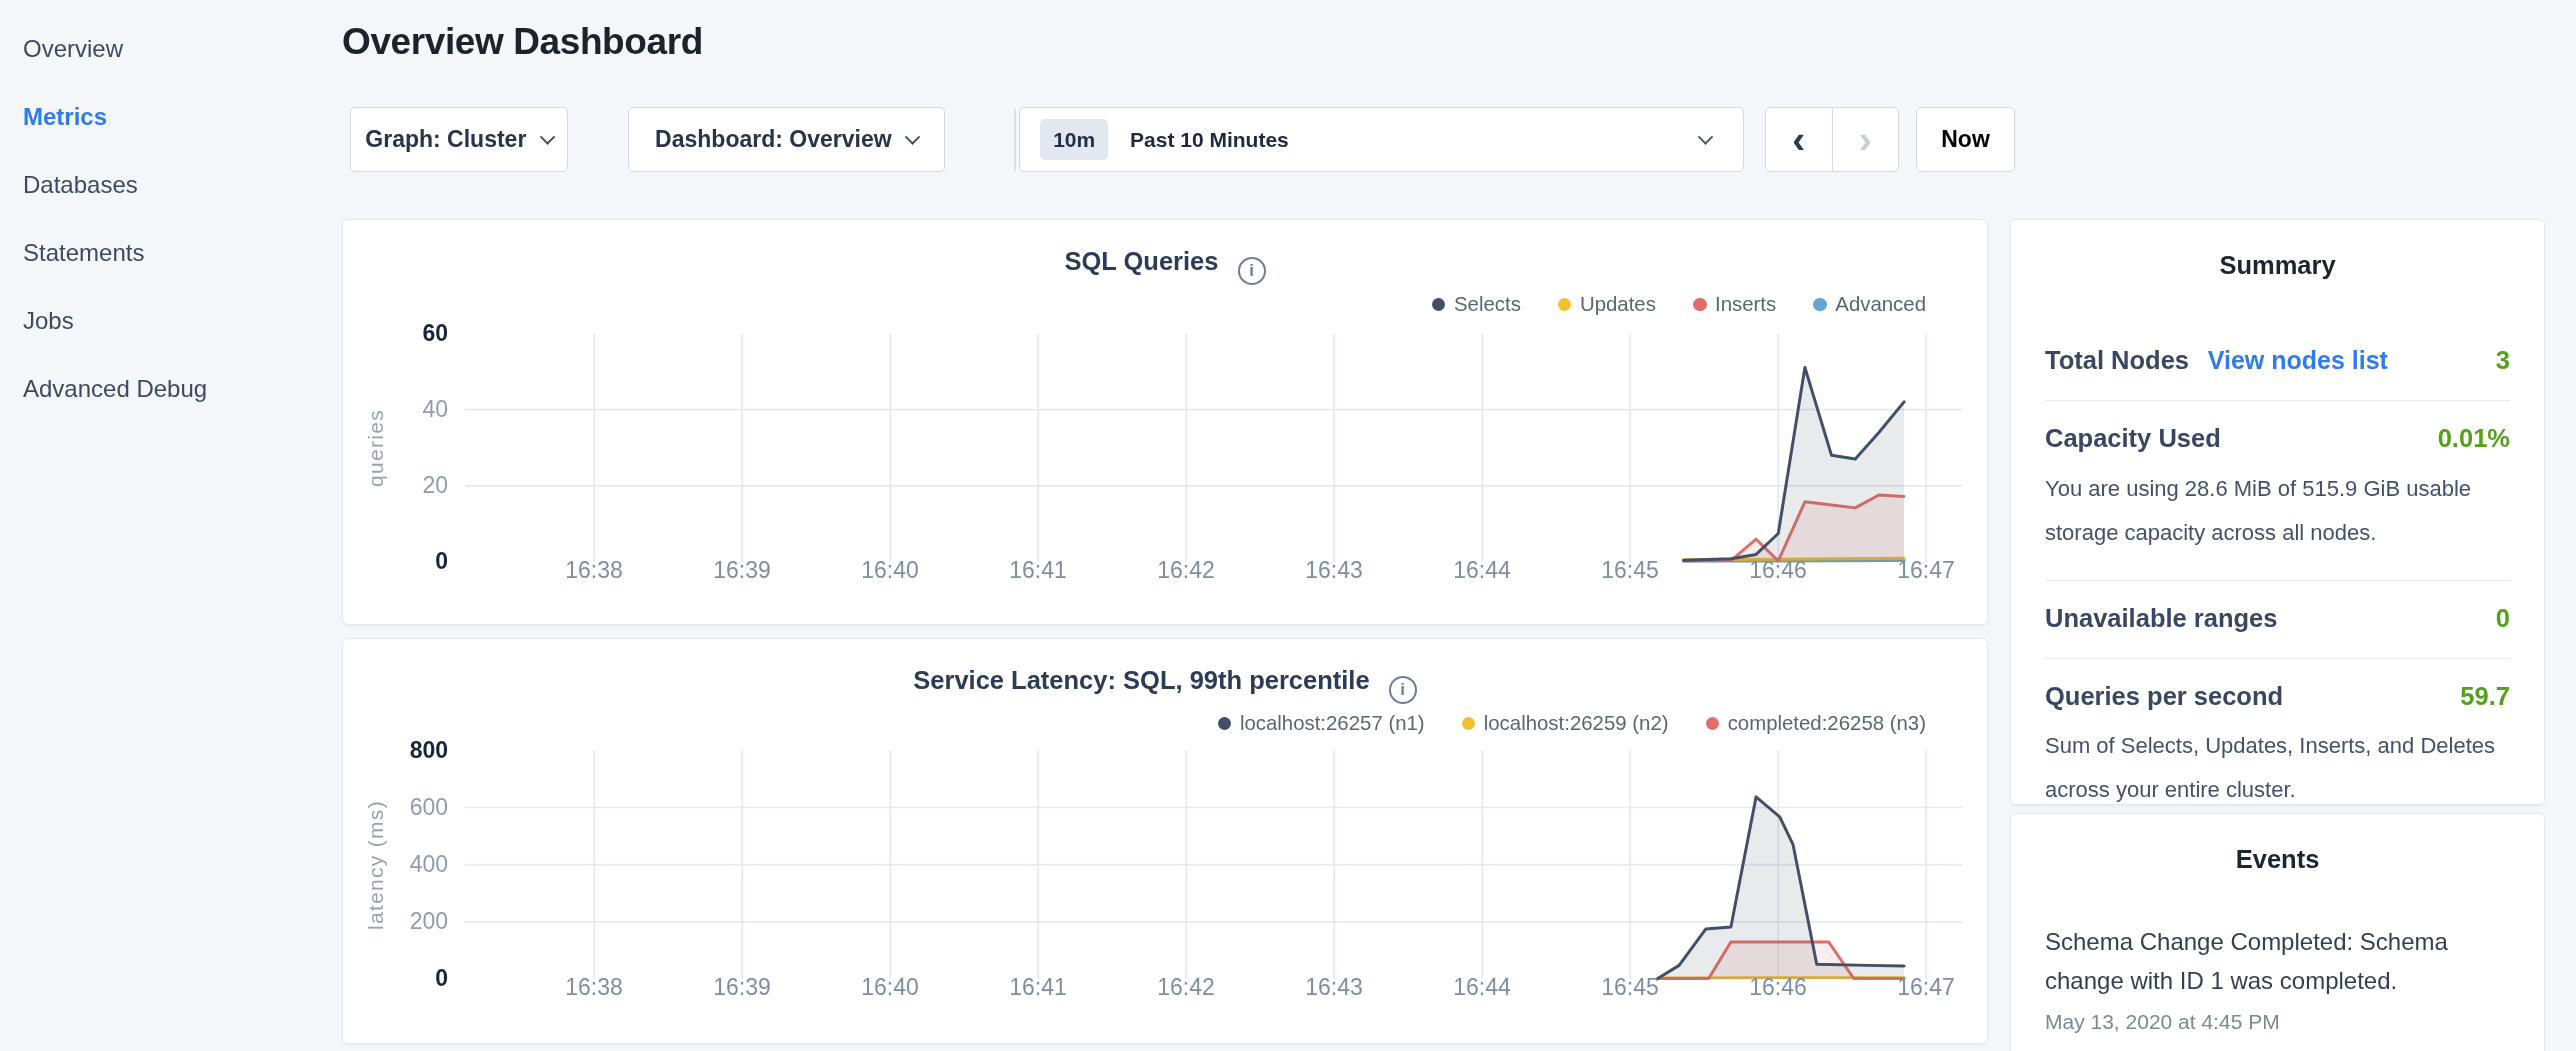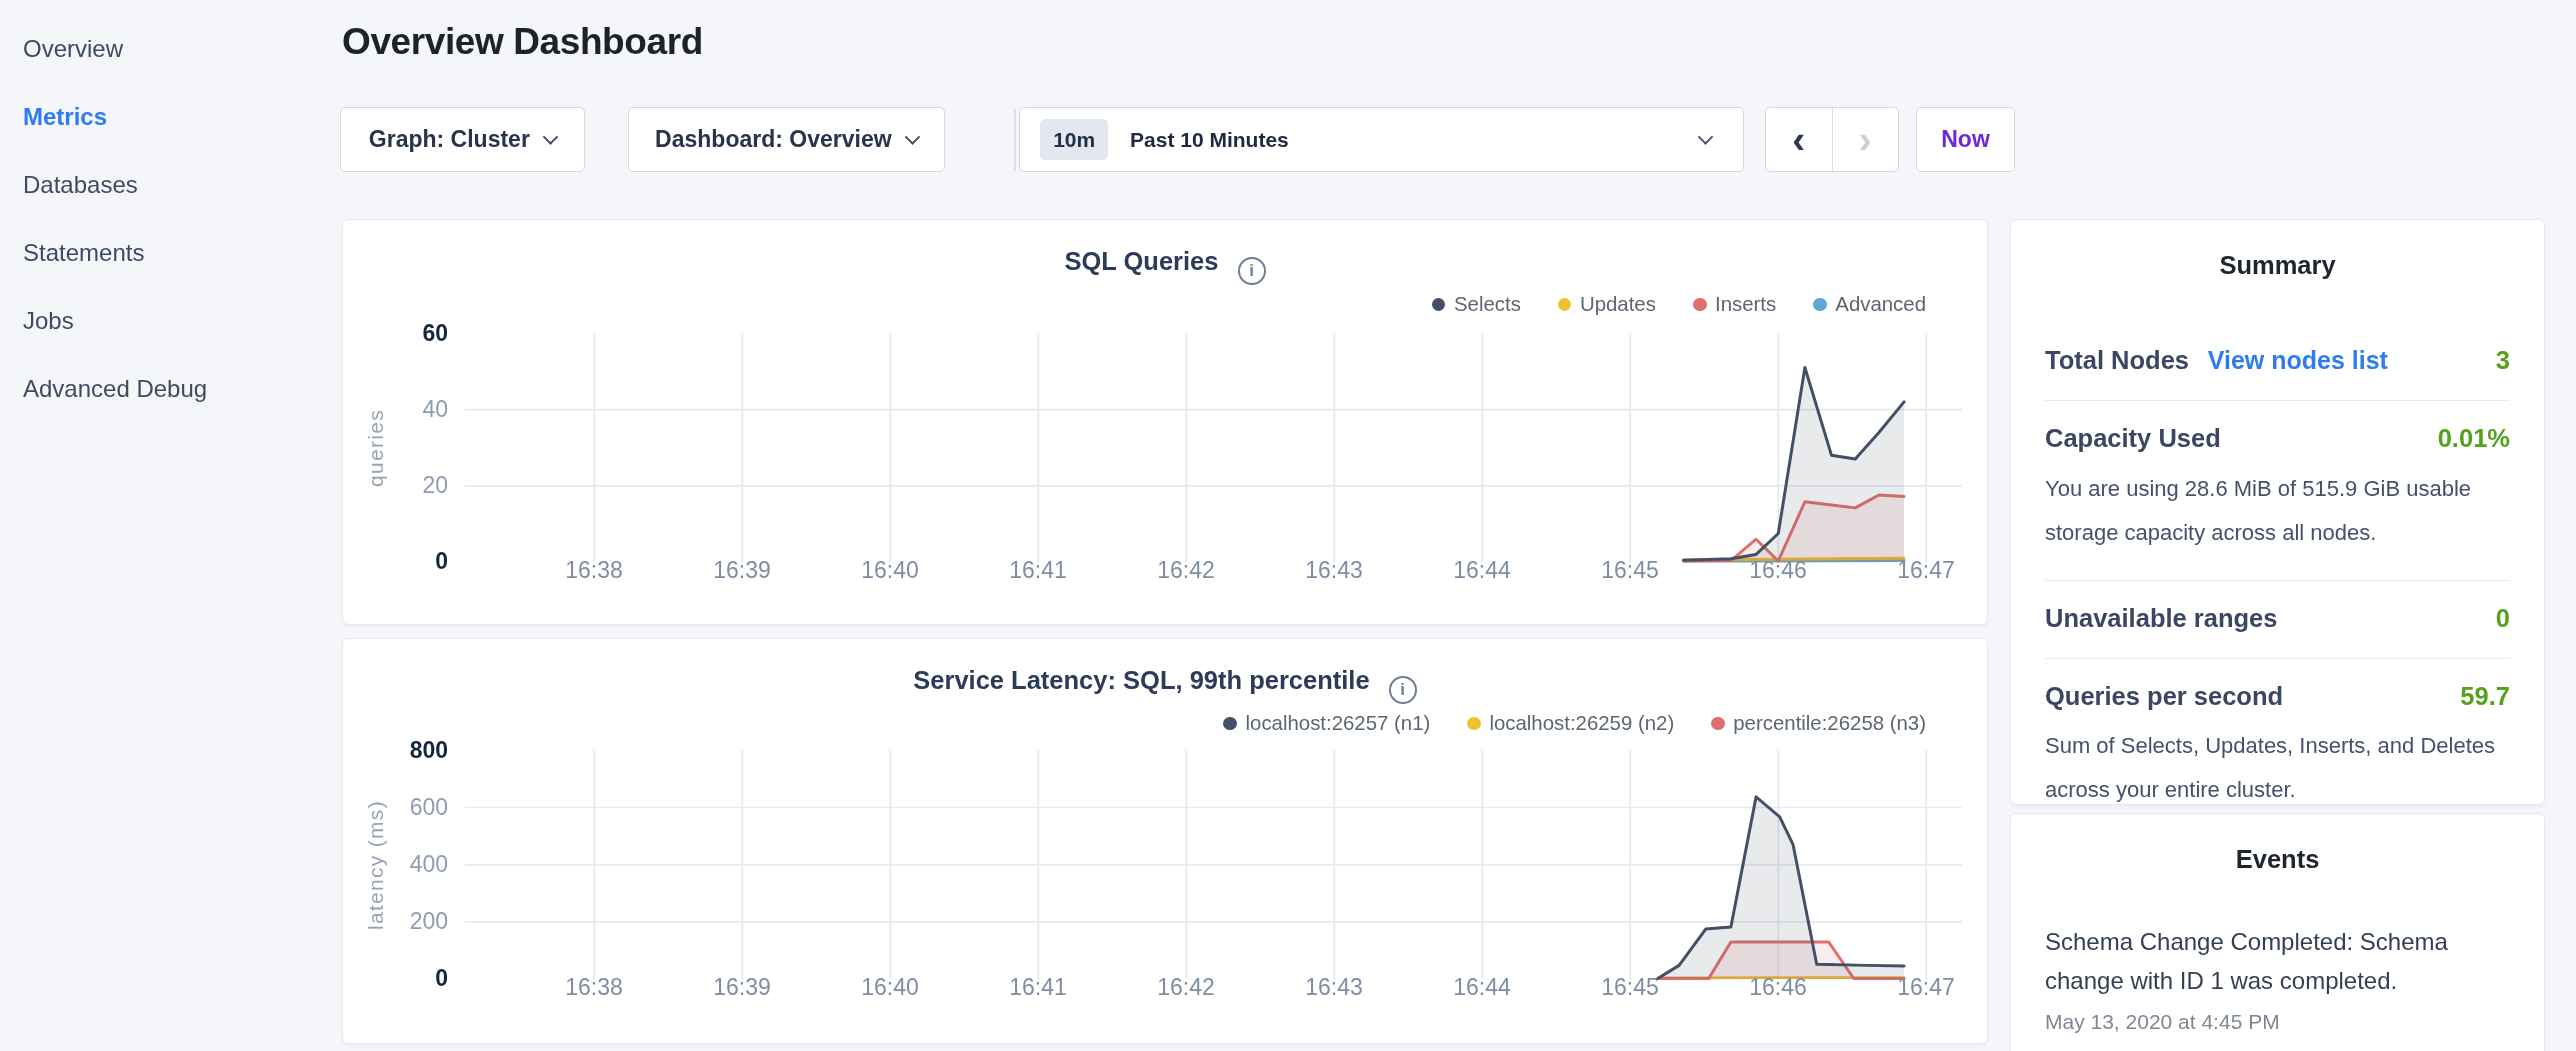--- a/index.html
+++ b/index.html
@@ -31,35 +31,35 @@
     position:absolute; top:107px; height:65px; background:#fff;
     border:0.9px solid #d2d8e0; border-radius:5.1px;
     display:flex; align-items:center; justify-content:center;
     font-size:23px; font-weight:700; color:#28344b; cursor:pointer;
   }
   .chev {
     display:inline-block; width:11px; height:11px;
     border-right:2.6px solid #3e4b63; border-bottom:2.6px solid #3e4b63;
     transform:rotate(45deg) translate(-1.7px,-1.7px); margin-left:15.3px;
   }
-  .dd-graph { left:340px; width:245px; }
+  .dd-graph { left:350px; width:218px; }
   .dd-dashboard { left:628px; width:317px; }
   .toolbar-divider { position:absolute; left:1014px; top:109px; width:1.7px; height:62px; background:#dadfe7; }
   .time-picker { left:1019px; width:725px; justify-content:flex-start; padding-left:20.4px; }
   .time-badge {
     background:#e3e8f0; color:#22304a; border-radius:5.1px;
     font-size:21px; font-weight:700; padding:8.5px 12.8px; margin-right:22px;
   }
   .time-label { font-size:21px; font-weight:700; color:#1e2a42; }
   .time-picker .chev { position:absolute; right:32px; margin-left:0; border-color:#4a5568; }
   .arrow-group { left:1765px; width:134px; padding:0; overflow:hidden; }
   .arrow-cell { flex:1; height:100%; display:flex; align-items:center; justify-content:center; font-size:39px; font-weight:600; }
   .arrow-prev { color:#2c3a52; border-right:0.9px solid #d9dee6; }
   .arrow-next { color:#c9cfd8; }
-  .btn-now { left:1916px; width:99px; color:#6d28d9; font-weight:600; }
+  .btn-now { left:1916px; width:99px; color:#000000; font-weight:600; }
 
   
   .card {
     position:absolute; background:#fff; border:0.9px solid #e5e8ee;
     border-radius:6px; box-shadow:0 1.7px 2.6px rgba(30,40,60,0.04);
   }
   .chart-card-1 { left:342px; top:219px; width:1646px; height:406px; }
   .chart-card-2 { left:342px; top:638px; width:1646px; height:406px; }
   .chart-title-row { margin-top:27px; text-align:center; font-size:25.5px; font-weight:700; color:#2c3b59; }
   .info-icon {
@@ -198,21 +198,21 @@
       <span class="legend-item">
         <span class="legend-dot" style="background-color: rgb(66, 79, 102);"></span>
         <span>localhost:26257 (n1)</span>
         </span>
       <span class="legend-item">
         <span class="legend-dot" style="background-color: rgb(239, 194, 47);"></span>
         <span>localhost:26259 (n2)</span>
         </span>
       <span class="legend-item">
         <span class="legend-dot" style="background-color: rgb(223, 111, 109);"></span>
-        <span>percentile:26258 (n3)</span>
+        <span>completed:26258 (n3)</span>
         </span>
     </div>
     <div class="plot plot-2"><svg width="1497" height="257" viewBox="0 0 1760 302">
           <line x1="152.0" y1="12" x2="152.0" y2="281" stroke="#e6e9f1" stroke-width="2"></line>
           <line x1="326.0" y1="12" x2="326.0" y2="281" stroke="#e6e9f1" stroke-width="2"></line>
           <line x1="500.0" y1="12" x2="500.0" y2="281" stroke="#e6e9f1" stroke-width="2"></line>
           <line x1="674.0" y1="12" x2="674.0" y2="281" stroke="#e6e9f1" stroke-width="2"></line>
           <line x1="848.0" y1="12" x2="848.0" y2="281" stroke="#e6e9f1" stroke-width="2"></line>
           <line x1="1022.0" y1="12" x2="1022.0" y2="281" stroke="#e6e9f1" stroke-width="2"></line>
           <line x1="1196.0" y1="12" x2="1196.0" y2="281" stroke="#e6e9f1" stroke-width="2"></line>

